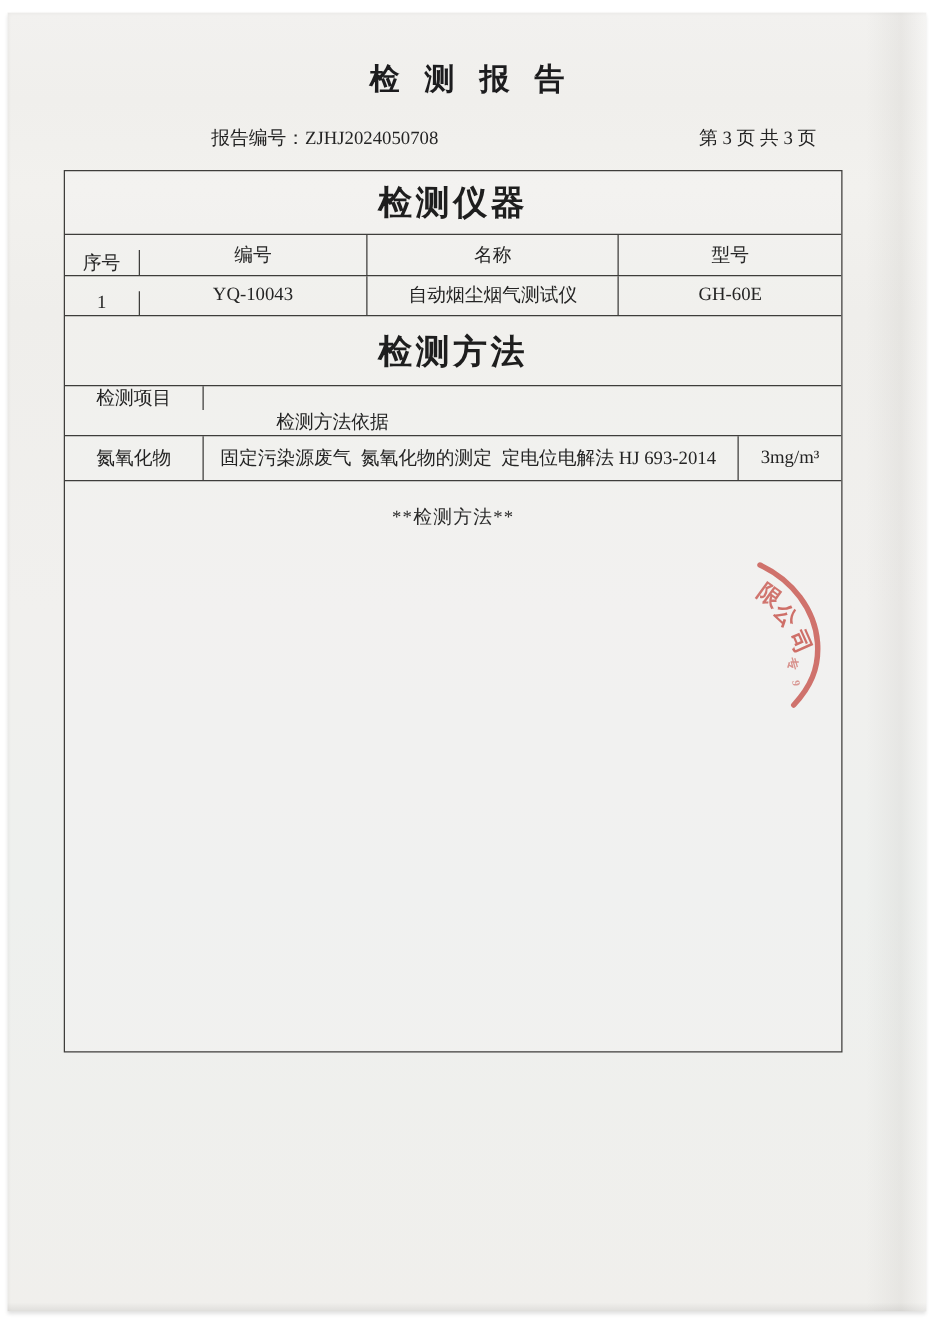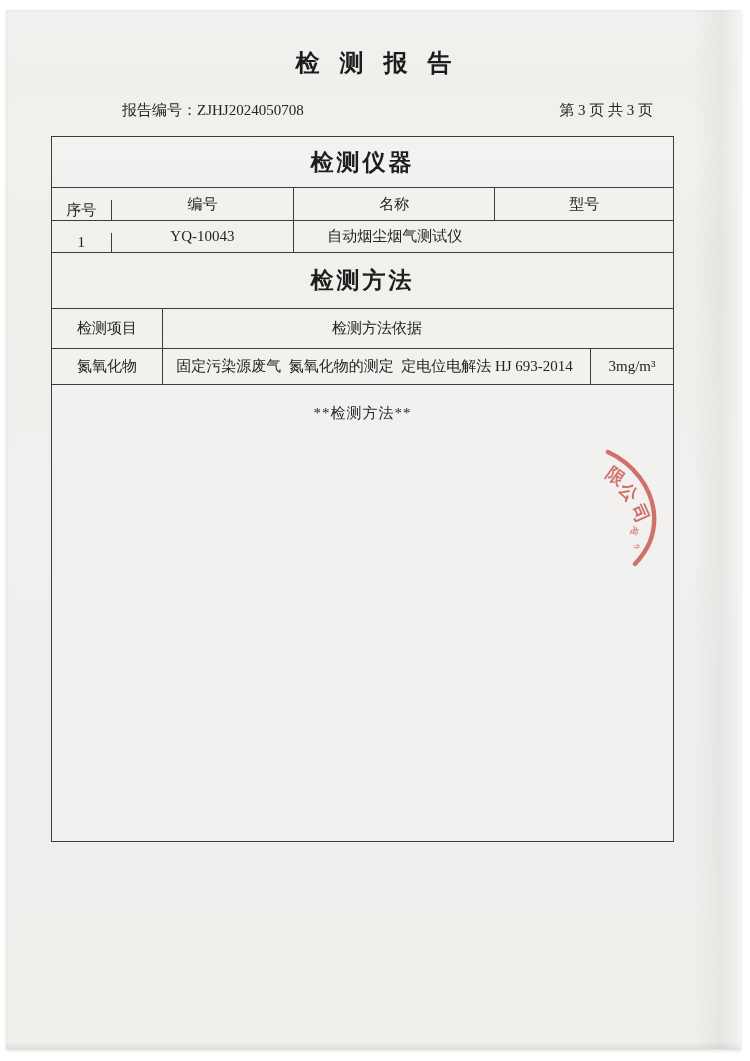--- a/index.html
+++ b/index.html
@@ -32,36 +32,36 @@
     font-size:30px;font-weight:bold;letter-spacing:2px;color:#1c1c1e;
   }
   .doc-title{
     margin-top:37px;text-align:center;
     font-size:24px;font-weight:bold;color:#1c1c1e;
     letter-spacing:20px;text-indent:20px;
   }
   .meta{
     margin-top:22px;padding:0 88px 0 116px;
     display:flex;justify-content:space-between;align-items:baseline;
-    font-size:15px;color:#242424;
+    font-size:15px;color:#242424;margin-left:47px;
   }
   .doc-table{
     margin:16px 0 0 45px;width:623px;
     border:1.5px solid #3e3d3b;
     box-sizing:border-box;
     background:rgba(255,255,255,.12);
   }
   .trow{display:flex;border-bottom:1px solid #3e3d3b;box-sizing:border-box;}
   .sec-row{align-items:center;justify-content:center;
-    font-size:23px;font-weight:bold;letter-spacing:3px;color:#1e1e1e;}
+    font-size:27px;font-weight:bold;letter-spacing:3px;color:#1e1e1e;}
   .h-inst-title{height:51px;}
   .h-head4{height:33px;}
   .h-data4{height:32px;}
   .h-meth-title{height:56px;}
-  .h-head3{height:40px;}
+  .h-head3{height:40px;flex-direction:column;}
   .h-data3{height:36px;}
   .tail{height:456px;border-bottom:none;position:relative;display:block;}
   .cell{
     display:flex;align-items:center;justify-content:center;
     border-right:1px solid #3e3d3b;box-sizing:border-box;
     font-size:15px;color:#242424;text-align:center;
   }
   .cell:last-child{border-right:none;}
   .c4-0{width:9.6%;margin-top:12px;}  .c4-1{width:29.4%;} .c4-2{width:32.4%;font-family:Liberation Mono, monospace;} .c4-3{width:28.6%;}
   .c3-0{width:17.9%;} .c3-1{width:68.9%;} .c3-2{width:13.2%;}
@@ -101,20 +101,21 @@
       <div class="cell c4-0">序号</div>
       <div class="cell c4-1">编号</div>
       <div class="cell c4-2">名称</div>
       <div class="cell c4-3">型号</div>
     </div>
 
     <div class="trow h-data4">
       <div class="cell c4-0">1</div>
       <div class="cell c4-1">YQ-10043</div>
       <div class="cell c4-2">自动烟尘烟气测试仪</div>
+      <div class="cell c4-3">GH-60E</div>
     </div>
 
     <div class="trow sec-row h-meth-title">检测方法</div>
 
     <div class="trow h-head3">
       <div class="cell c3-0">检测项目</div>
       <div class="cell c3-1">检测方法依据</div>
     </div>
 
     <div class="trow h-data3">

